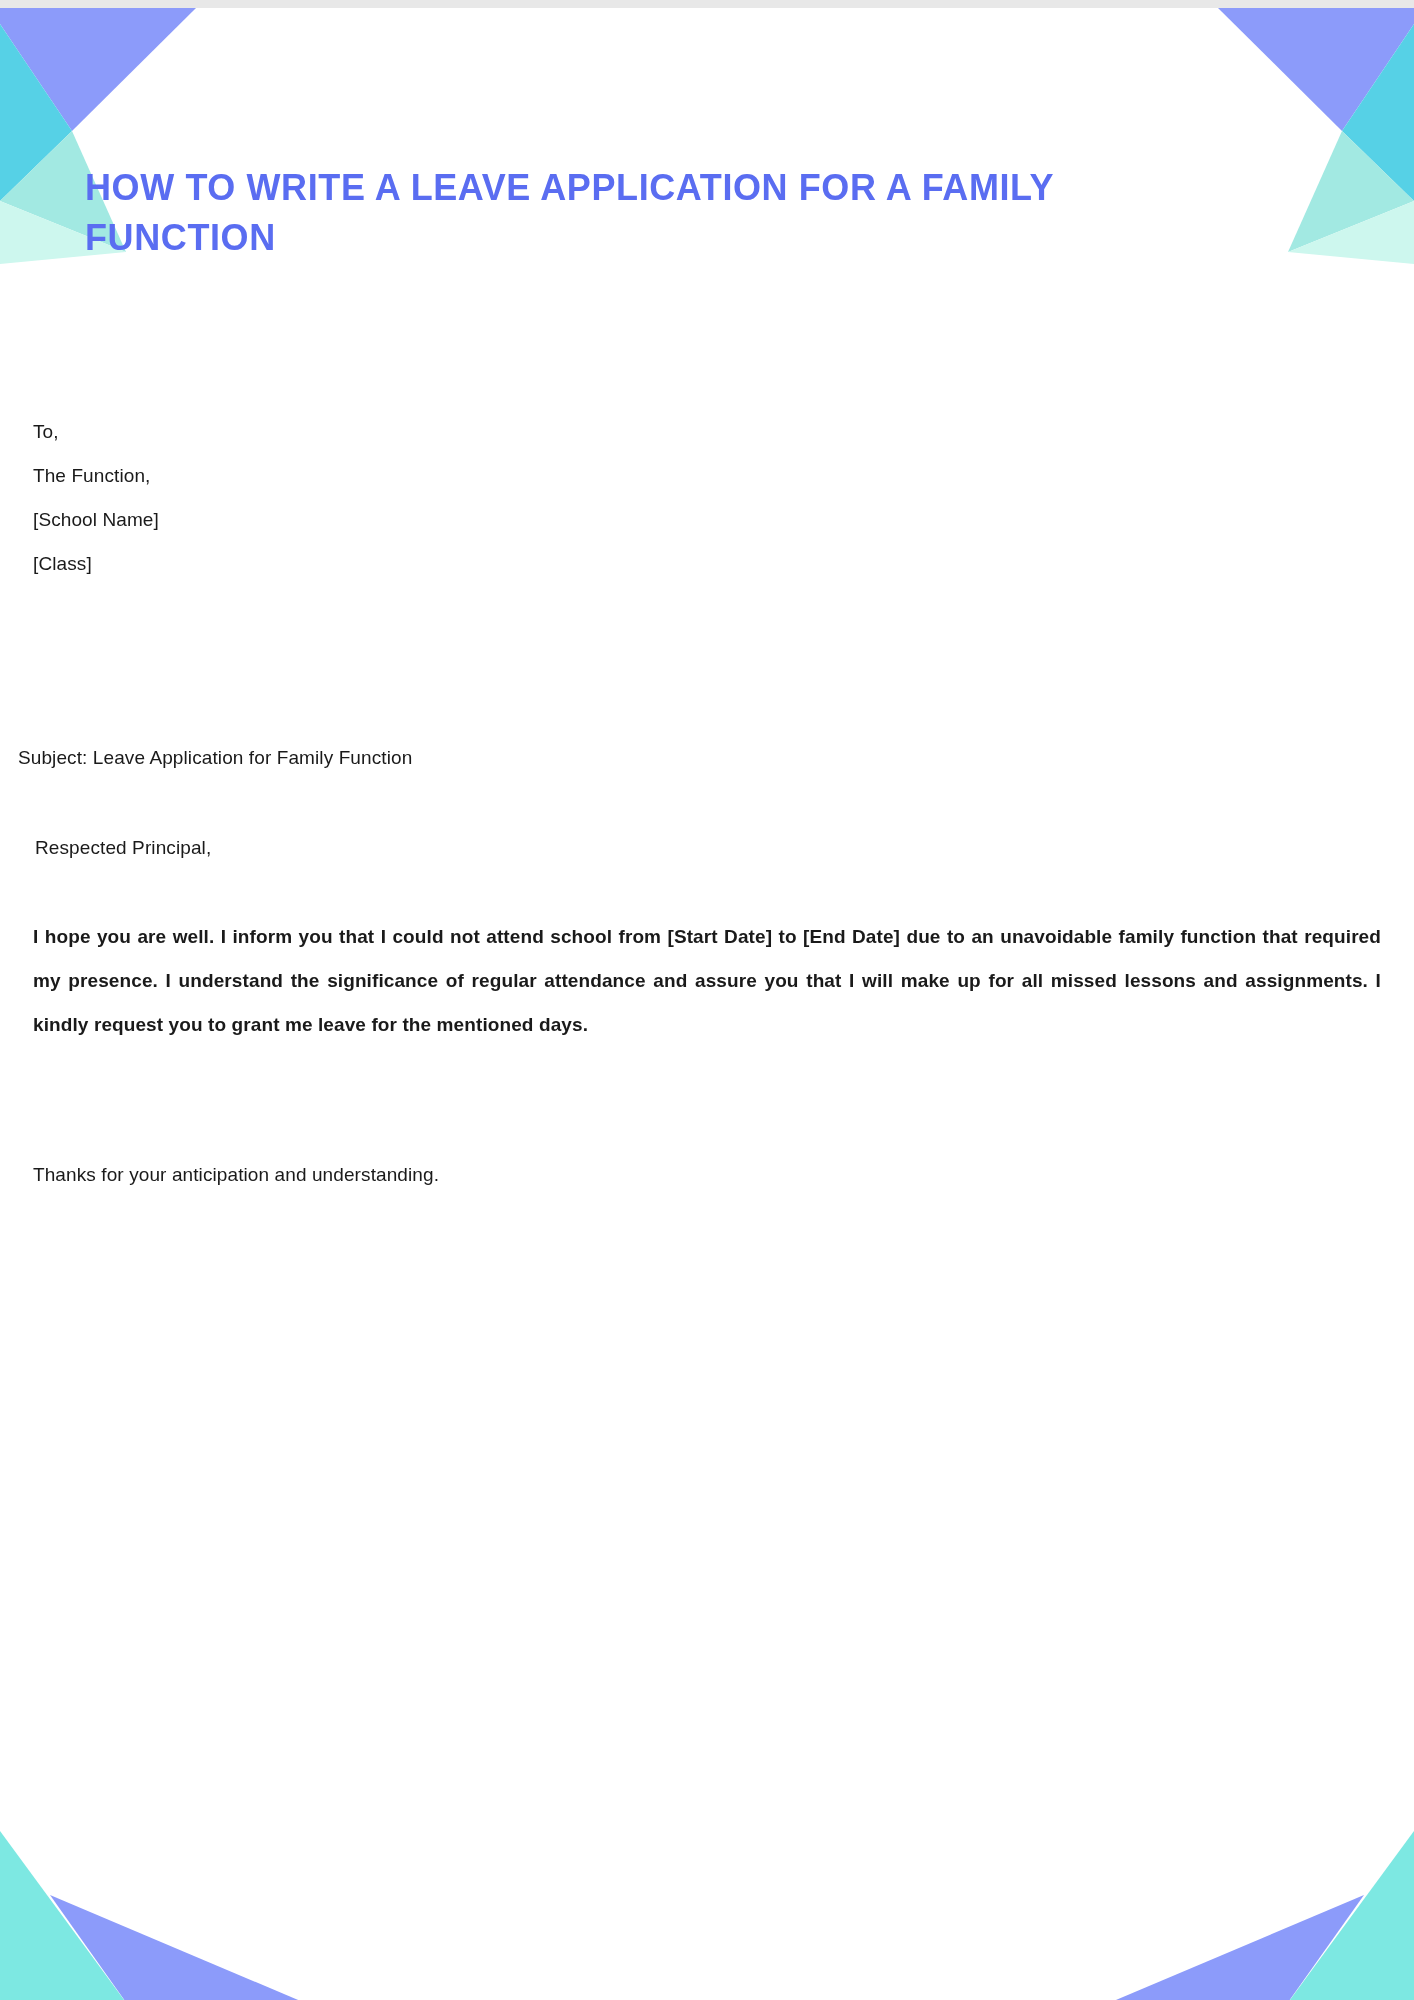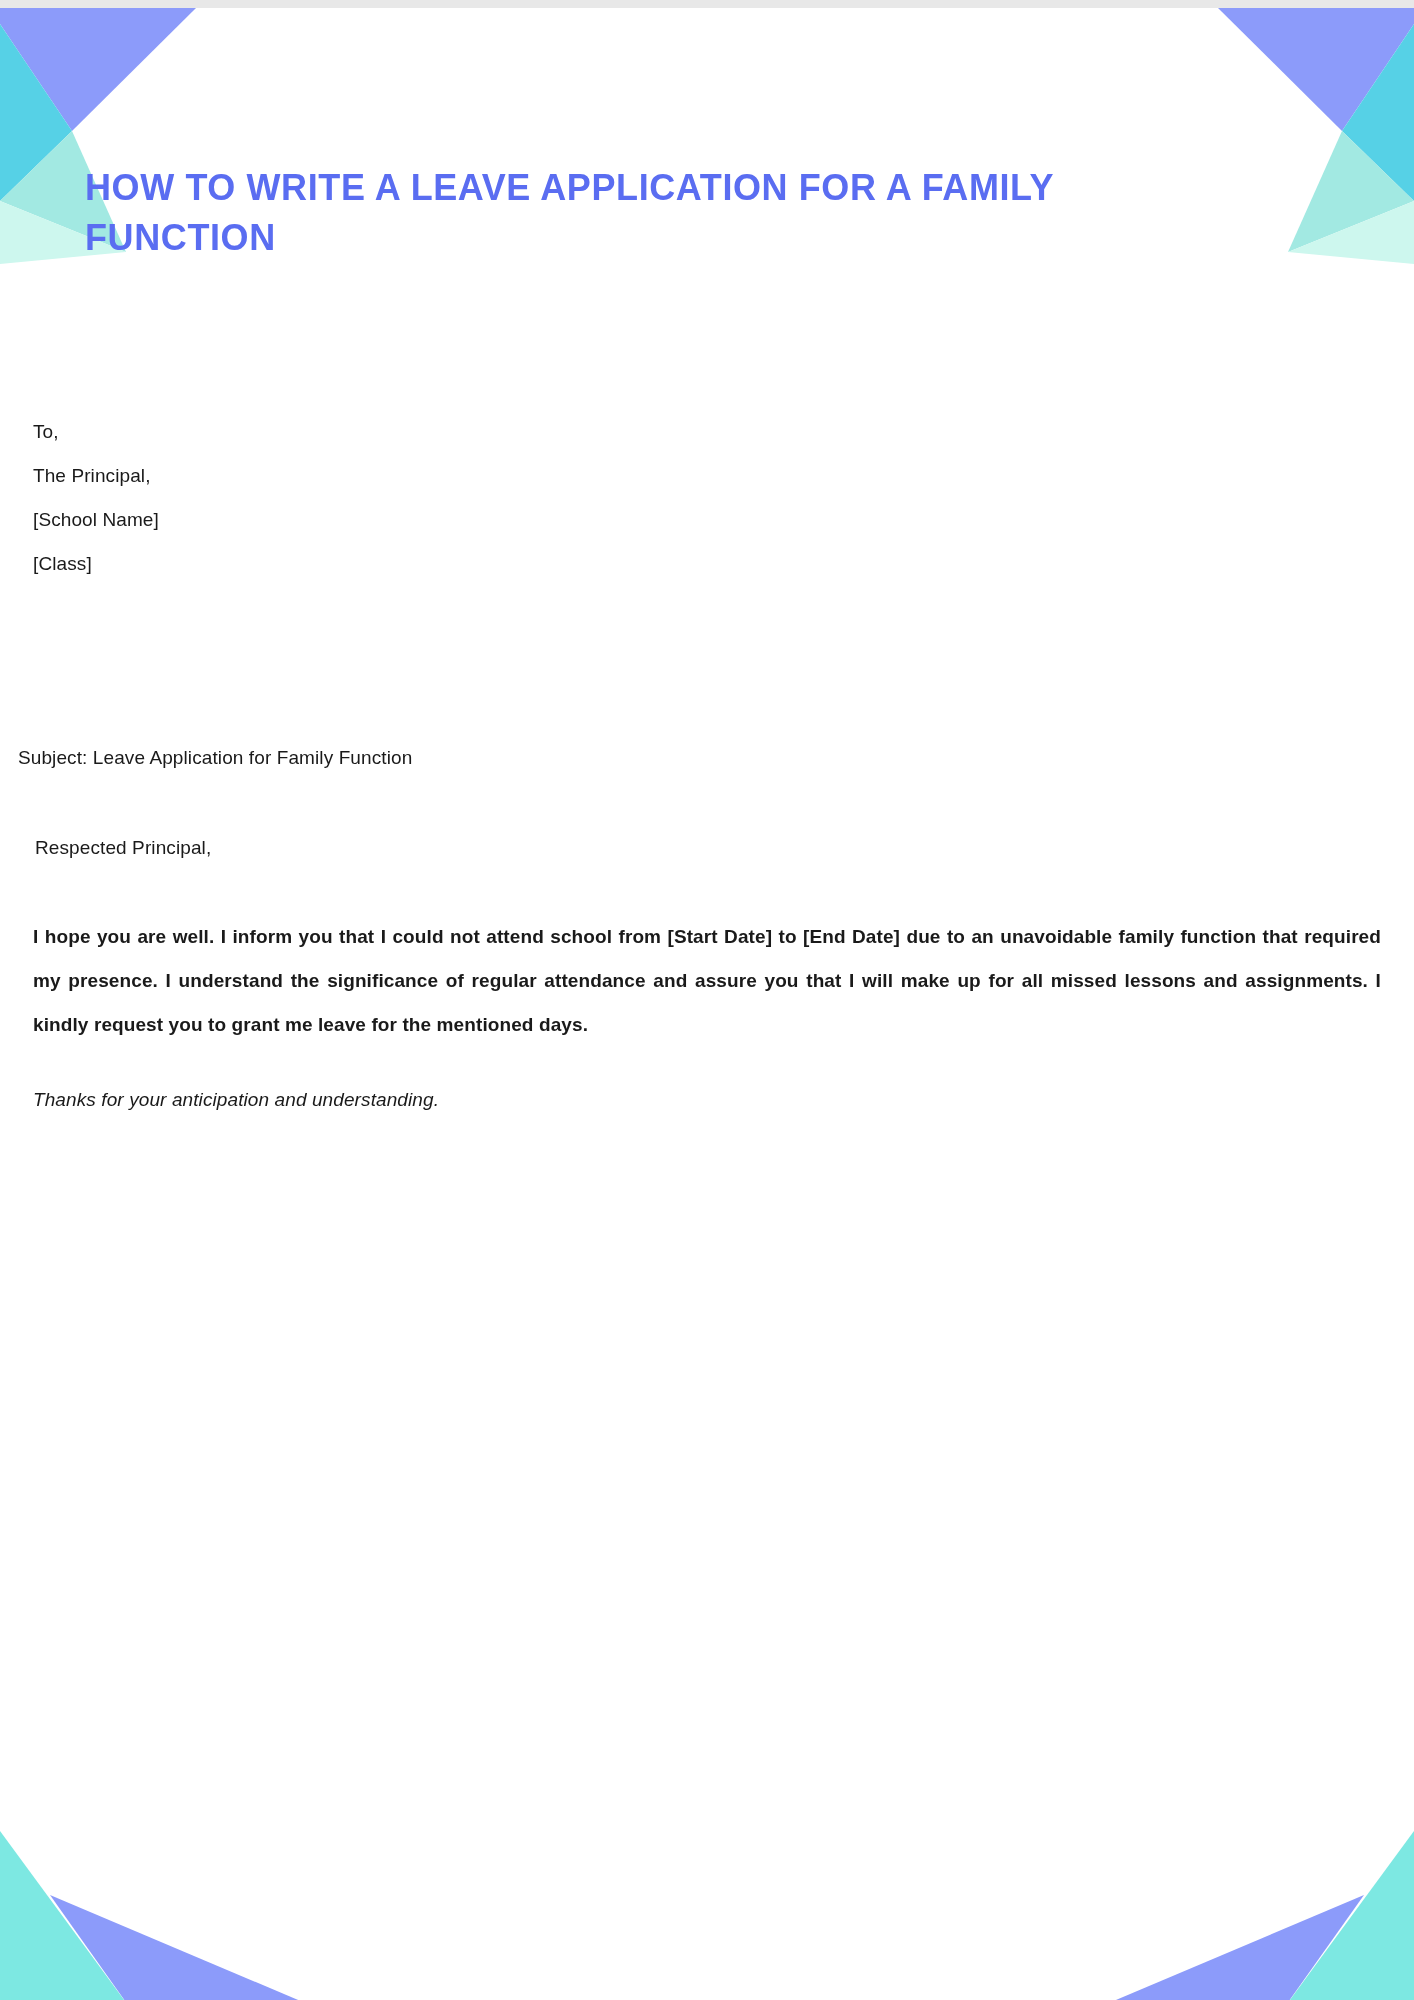--- a/index.html
+++ b/index.html
@@ -46,21 +46,21 @@
   .recipient-block { left: 33px; top: 402px; }
   .subject-line    { left: 18px; top: 728px; }
   .salutation      { left: 35px; top: 818px; text-align: center; }
   .paragraph {
     left: 33px;
     top: 907px;
     width: 1348px;
     text-align: justify;
     font-weight: bold;
   }
-  .closing-thanks  { left: 33px; top: 1070px; font-style: italic; }
+  .closing-thanks  { left: 33px; top: 1145px; }
   .signature-block { left: 1157px; top: 1395px; }
 </style>
 </head>
 <body>
 
 <div class="page">
 
   <svg class="corner top-left" width="220" height="256" viewBox="0 0 220 256">
     <polygon points="0,0 196,0 72,123 0,16" fill="#8c9bfa"></polygon>
     <polygon points="0,16 72,123 0,193" fill="#56d1e6"></polygon>
@@ -85,21 +85,21 @@
     <polygon points="0,3 130,180 0,180" fill="#7de8e2"></polygon>
   </svg>
 
   <div class="title-block">
     <div>HOW TO WRITE A LEAVE APPLICATION FOR A FAMILY</div>
     <div>FUNCTION</div>
   </div>
 
   <div class="text-block recipient-block">
     <div>To,</div>
-    <div>The Principal,</div>
+    <div>The Function,</div>
     <div>[School Name]</div>
     <div>[Class]</div>
   </div>
 
   <div class="text-block subject-line">Subject: Leave Application for Family Function</div>
 
   <div class="text-block salutation">Respected Principal,</div>
 
   <div class="text-block paragraph">I hope you are well. I inform you that I could not attend school from [Start Date] to [End Date] due to an unavoidable family function that required my presence. I understand the significance of regular attendance and assure you that I will make up for all missed lessons and assignments. I kindly request you to grant me leave for the mentioned days.</div>
 

